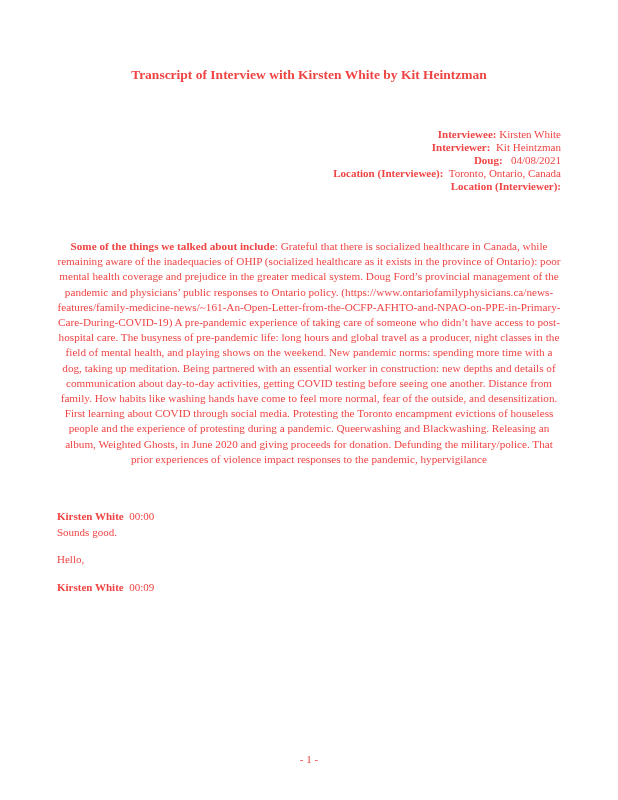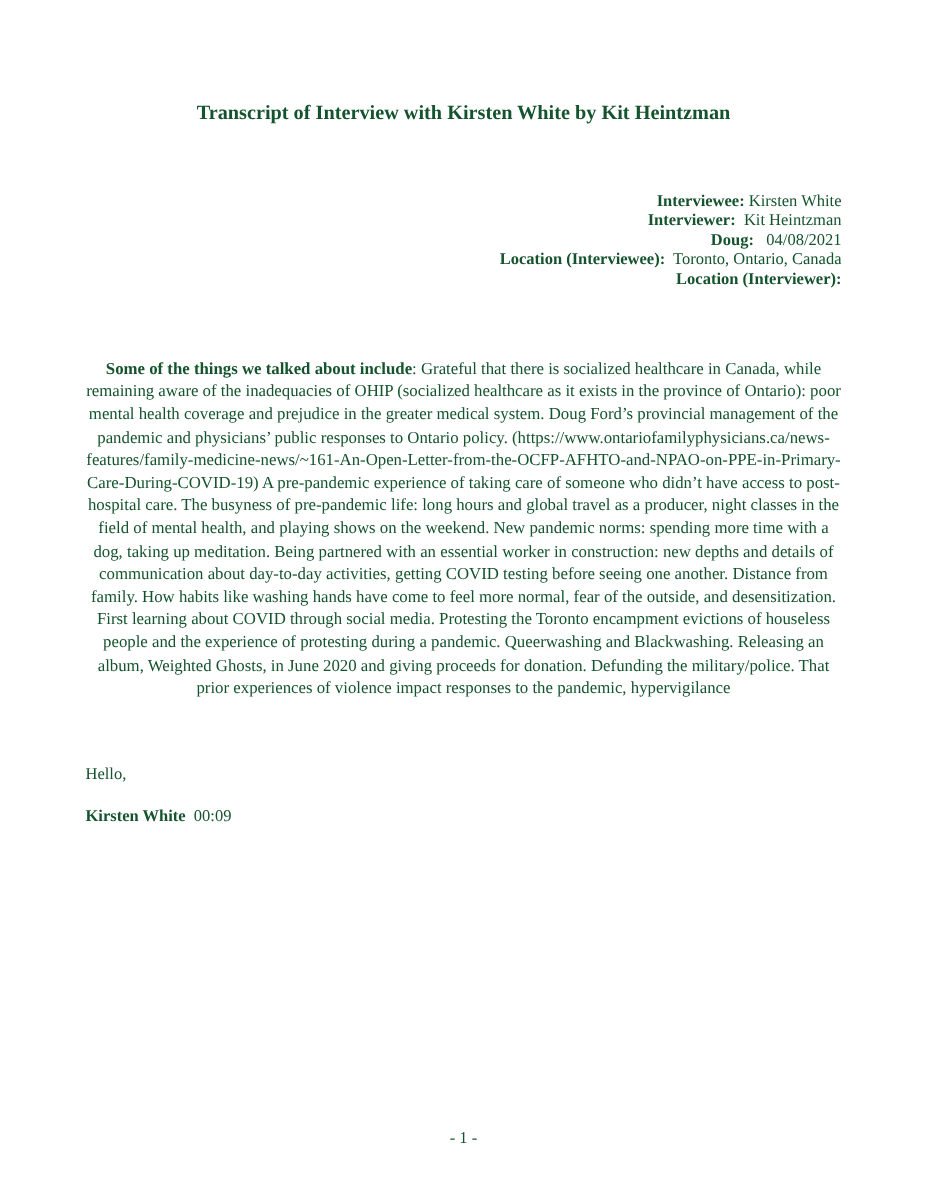--- a/index.html
+++ b/index.html
@@ -1,20 +1,20 @@
 <!DOCTYPE html>
 <html><head>
 <meta charset="utf-8">
 <style>
   html, body { margin: 0; padding: 0; background: #e8e8e8; }
   .page {
     width: 618px;
     height: 800px;
     background: #ffffff;
-    color: #14532d;
+    color: #ef4444;
     font-family: "Liberation Serif", "DejaVu Serif", serif;
     position: relative;
     overflow: hidden;
     margin: 0;
   }
   .title {
     padding-top: 67px;
     font-size: 13.5px;
     line-height: 16px;
     font-weight: bold;
@@ -69,20 +69,24 @@
     <div class="meta-row"><span class="meta-label">Interviewer:</span><span class="meta-value">  Kit Heintzman</span></div>
     <div class="meta-row"><span class="meta-label">Doug:</span><span class="meta-value">   04/08/2021</span></div>
     <div class="meta-row"><span class="meta-label">Location (Interviewee):</span><span class="meta-value">  Toronto, Ontario, Canada</span></div>
     <div class="meta-row"><span class="meta-label">Location (Interviewer):</span><span class="meta-value"></span></div>
   </div>
 
   <div class="summary"><span class="summary-lead">Some of the things we talked about include</span><span class="summary-body">: Grateful that there is socialized healthcare in Canada, while remaining aware of the inadequacies of OHIP (socialized healthcare as it exists in the province of Ontario): poor mental health coverage and prejudice in the greater medical system. Doug Ford’s provincial management of the pandemic and physicians’ public responses to Ontario policy. (https://www.ontariofamilyphysicians.ca/news-features/family-medicine-news/~161-An-Open-Letter-from-the-OCFP-AFHTO-and-NPAO-on-PPE-in-Primary-Care-During-COVID-19) A pre-pandemic experience of taking care of someone who didn’t have access to post-hospital care. The busyness of pre-pandemic life: long hours and global travel as a producer, night classes in the field of mental health, and playing shows on the weekend. New pandemic norms: spending more time with a dog, taking up meditation. Being partnered with an essential worker in construction: new depths and details of communication about day-to-day activities, getting COVID testing before seeing one another. Distance from family. How habits like washing hands have come to feel more normal, fear of the outside, and desensitization. First learning about COVID through social media. Protesting the Toronto encampment evictions of houseless people and the experience of protesting during a pandemic. Queerwashing and Blackwashing. Releasing an album, Weighted Ghosts, in June 2020 and giving proceeds for donation. Defunding the military/police. That prior experiences of violence impact responses to the pandemic, hypervigilance</span></div>
 
   <div class="dialogue">
     <div class="entry">
+      <div class="entry-header"><span class="speaker">Kirsten White</span><span class="timestamp">  00:00</span></div>
+      <div class="entry-text">Sounds good.</div>
+    </div>
+    <div class="entry">
       <div class="entry-text">Hello,</div>
     </div>
     <div class="entry">
       <div class="entry-header"><span class="speaker">Kirsten White</span><span class="timestamp">  00:09</span></div>
       <div class="entry-text"></div>
     </div>
   </div>
 
   <div class="page-number">- 1 -</div>
 

